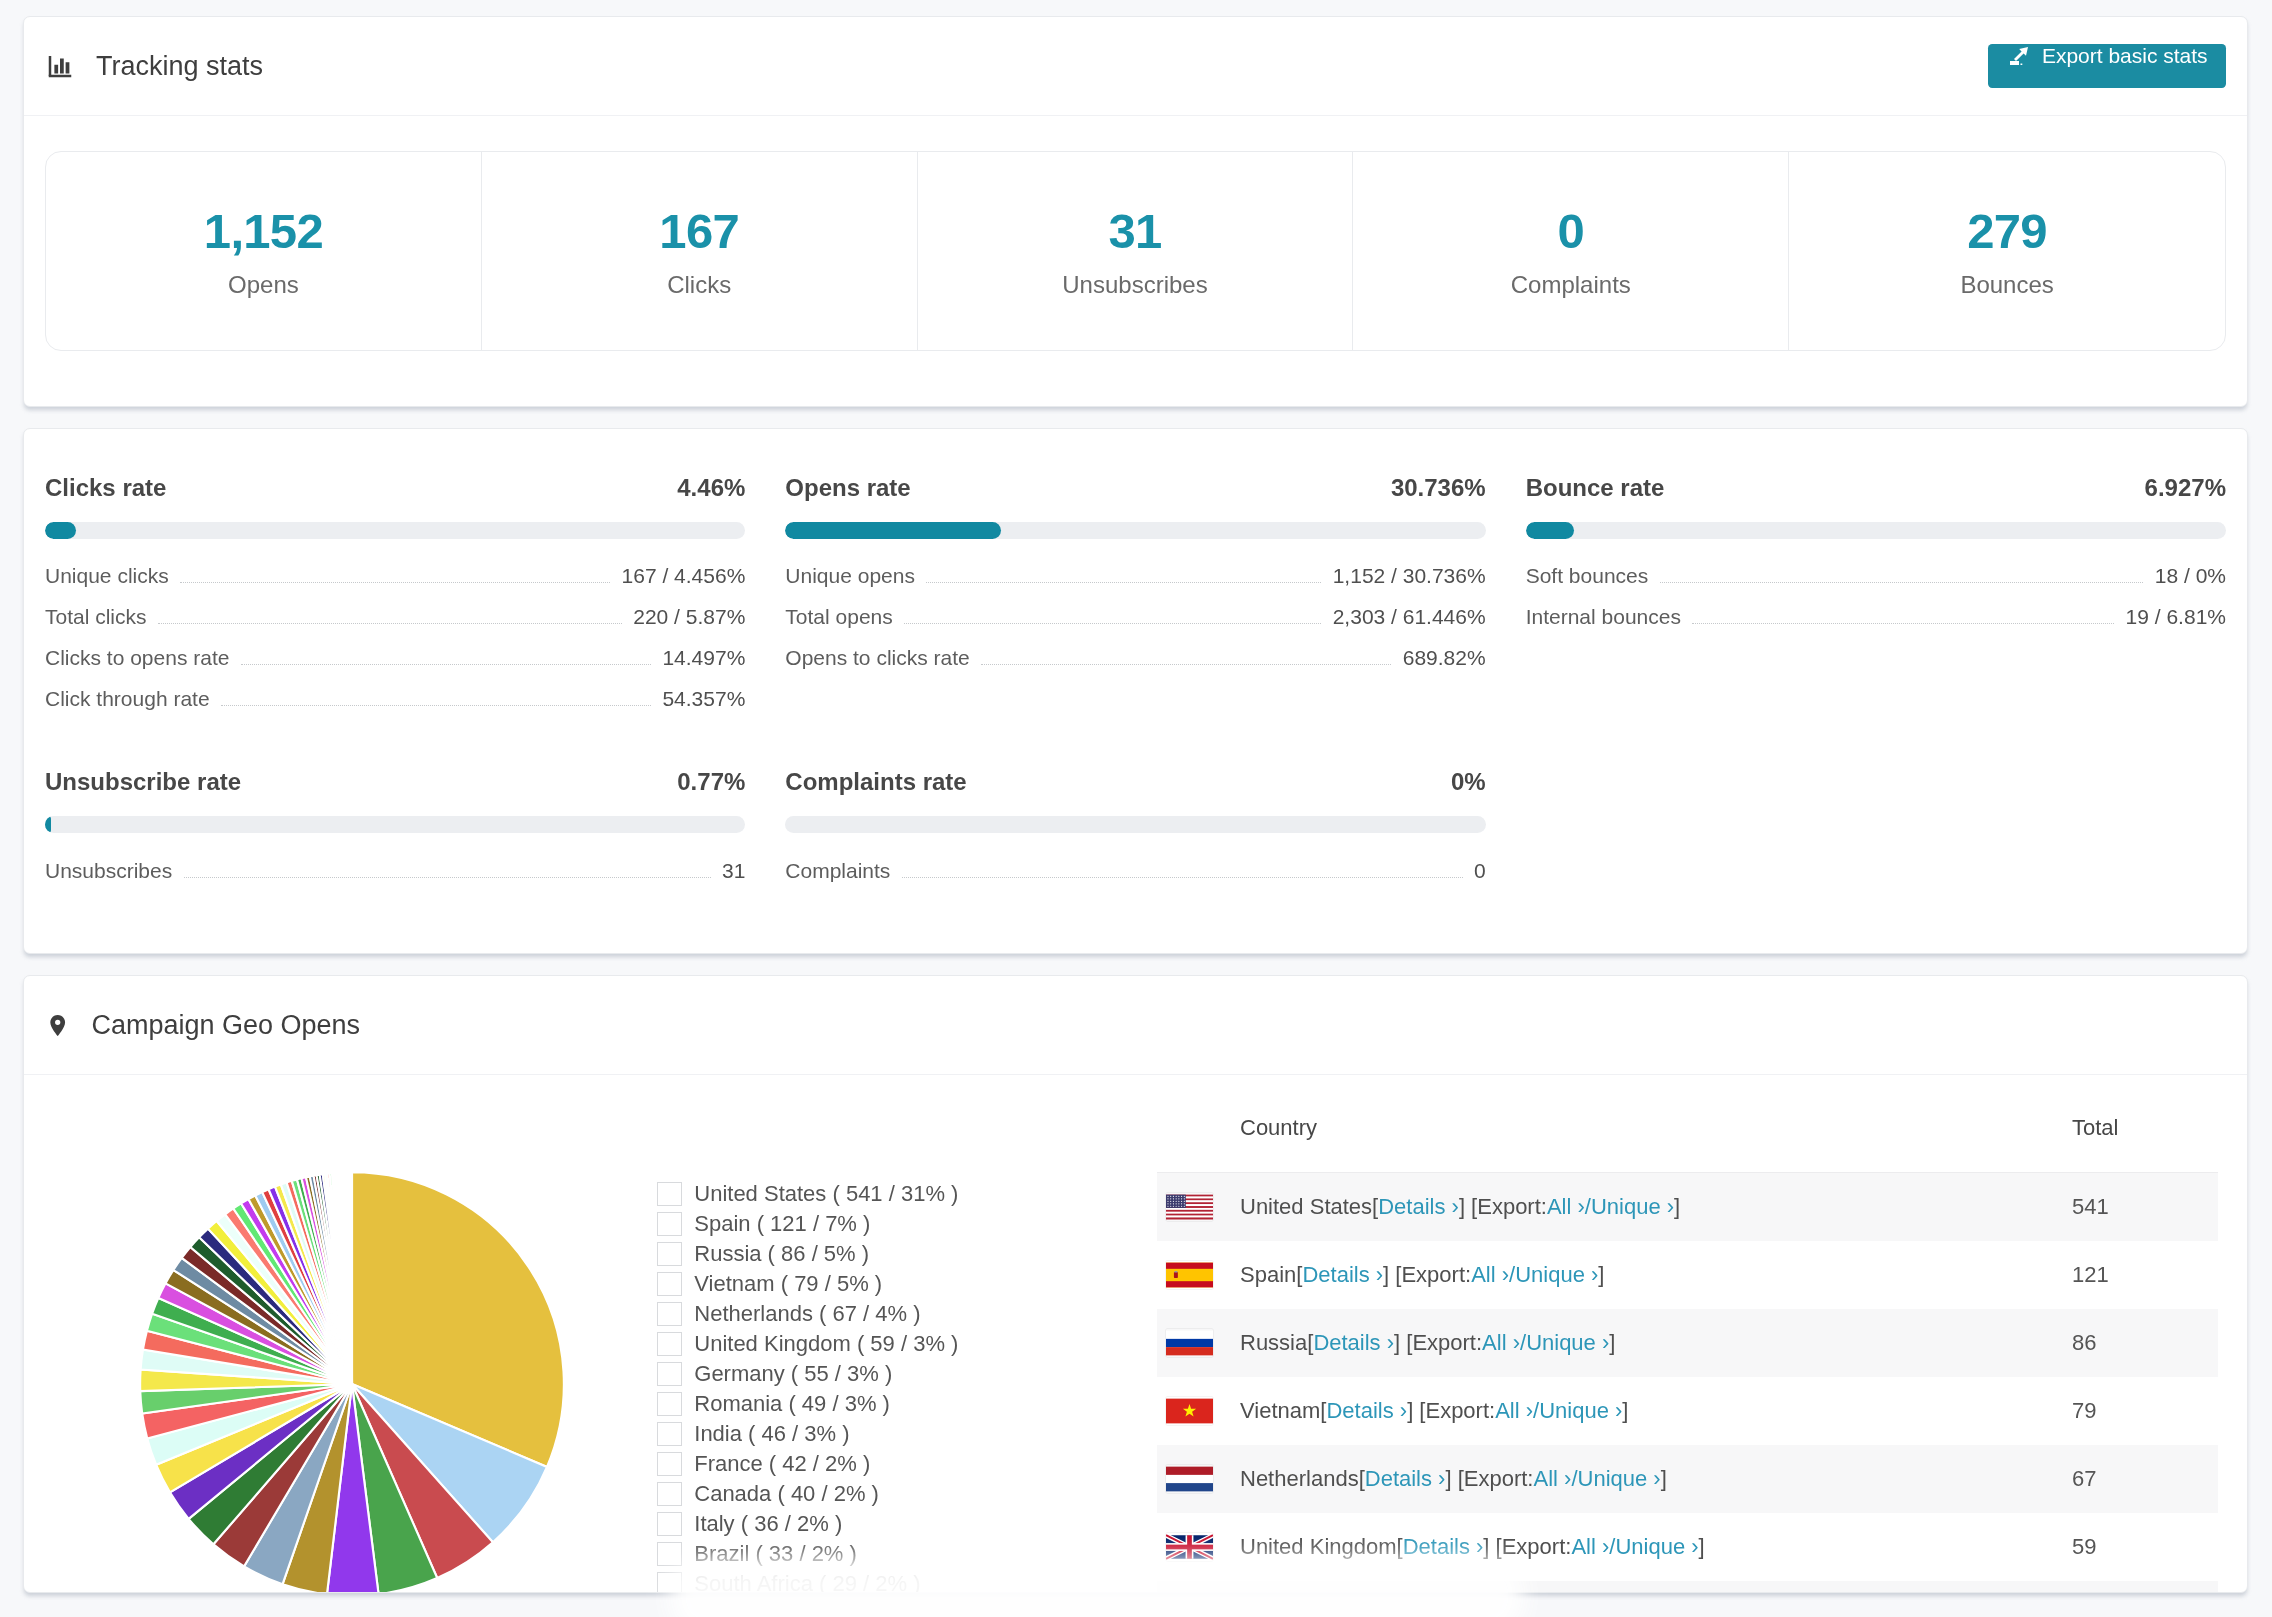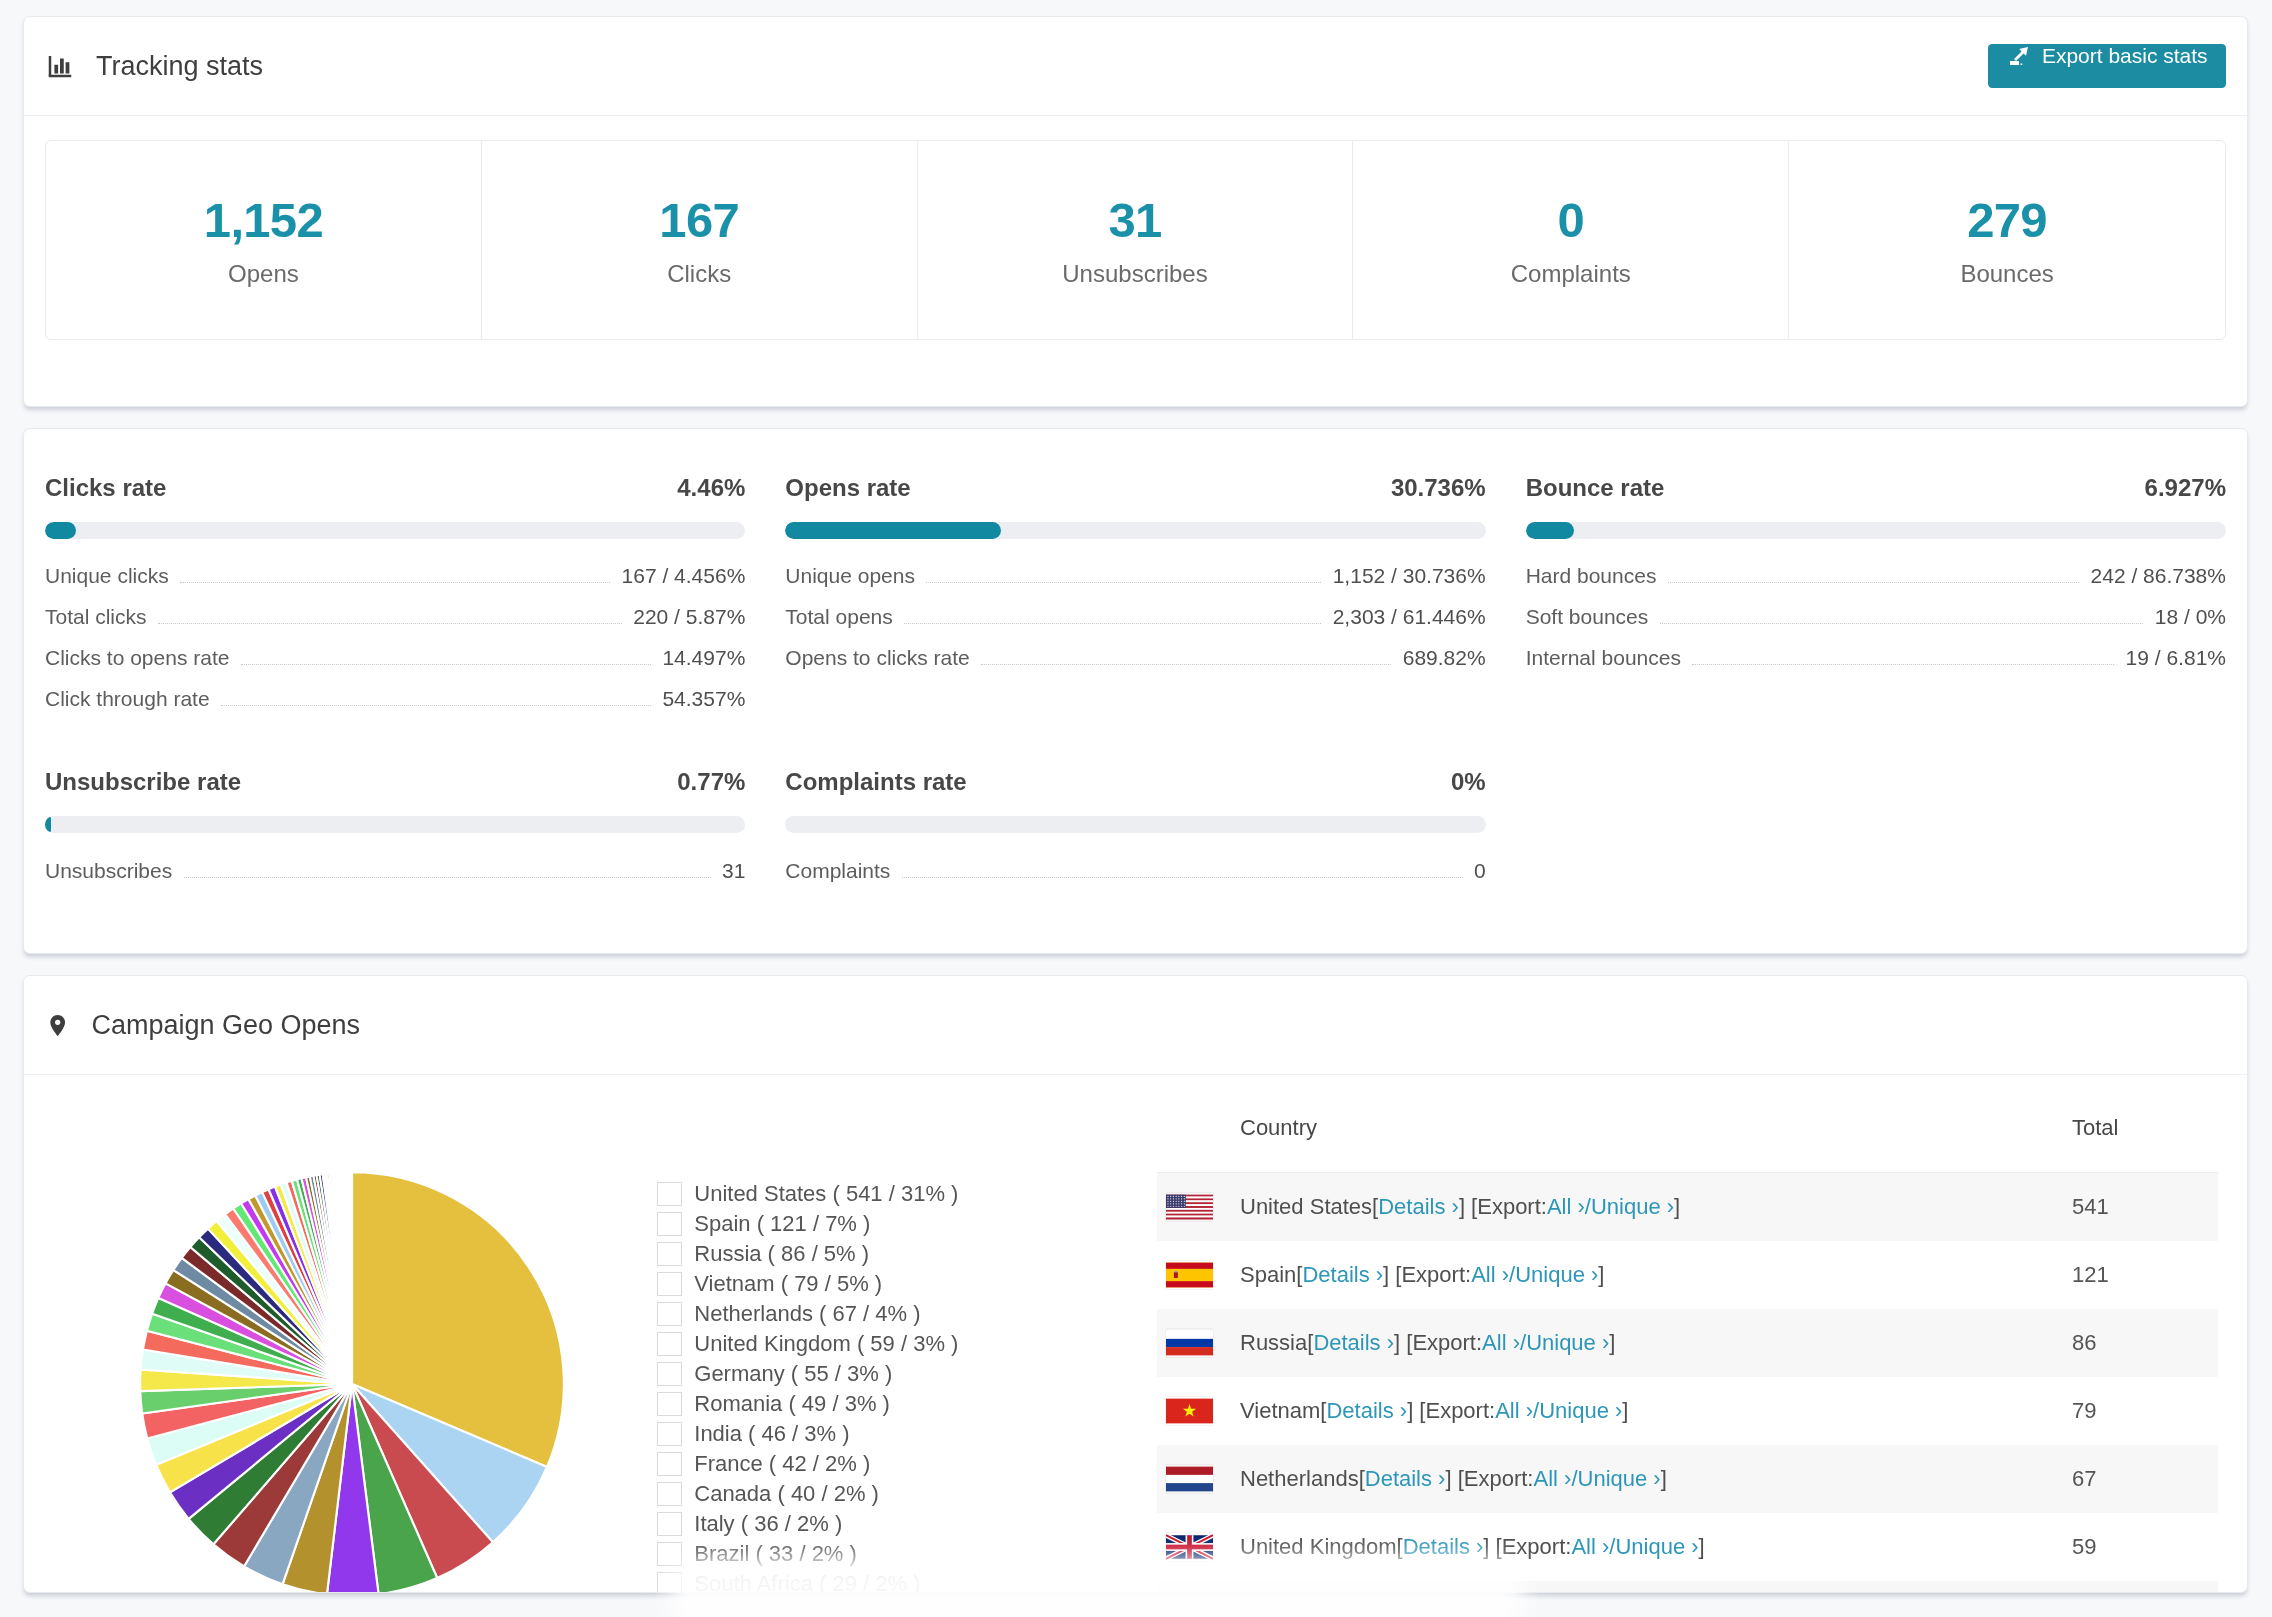--- a/index.html
+++ b/index.html
@@ -26,22 +26,22 @@
   .hdr-title svg{display:block;}
 
   .export-btn{
     display:flex;gap:11.3px;cursor:pointer;
     background:#1b8ca2;color:#fff;font-size:21px;border:none;border-radius:4.2px;
     padding:0 18.4px;height:44px;font-family:"Liberation Sans",sans-serif;
   }
 
   
   .stats-strip{
-    margin:24px 21px 0 21px;height:198px;
-    border:0.7px solid #e9ebee;border-radius:6px;
+    margin:35px 21px 0 21px;height:198px;
+    border:0.7px solid #e9ebee;border-radius:16px;
     display:grid;grid-template-columns:repeat(5,1fr);
   }
   .stat-cell{
     display:flex;flex-direction:column;align-items:center;justify-content:center;
     border-right:0.7px solid #e9ebee;
   }
   .stat-cell:last-child{border-right:none;}
   .stat-value{font-size:49px;font-weight:bold;color:#1a91a9;letter-spacing:-0.7px;}
   .stat-label{font-size:24px;color:#6a6a6a;margin-top:11.3px;}
 
@@ -199,25 +199,20 @@
       </div>
       <div class="rate-sec">
         <div class="rate-head">
           <span>Bounce rate</span>
           <span>6.927%</span>
         </div>
         <div class="rate-bar">
           <div class="rate-fill" style="width: max(6.927%, 5.6px);"></div>
         </div>
         <div class="rate-rows">
-          <div class="rate-row">
-            <span class="lbl">Hard bounces</span>
-            <span class="leader"></span>
-            <span class="val">242 / 86.738%</span>
-          </div>
           <div class="rate-row">
             <span class="lbl">Soft bounces</span>
             <span class="leader"></span>
             <span class="val">18 / 0%</span>
           </div>
           <div class="rate-row">
             <span class="lbl">Internal bounces</span>
             <span class="leader"></span>
             <span class="val">19 / 6.81%</span>
           </div>

